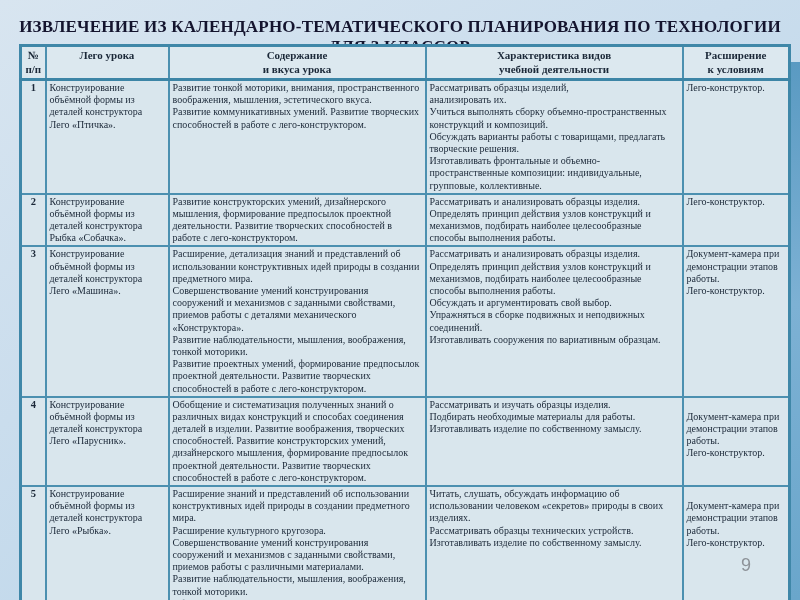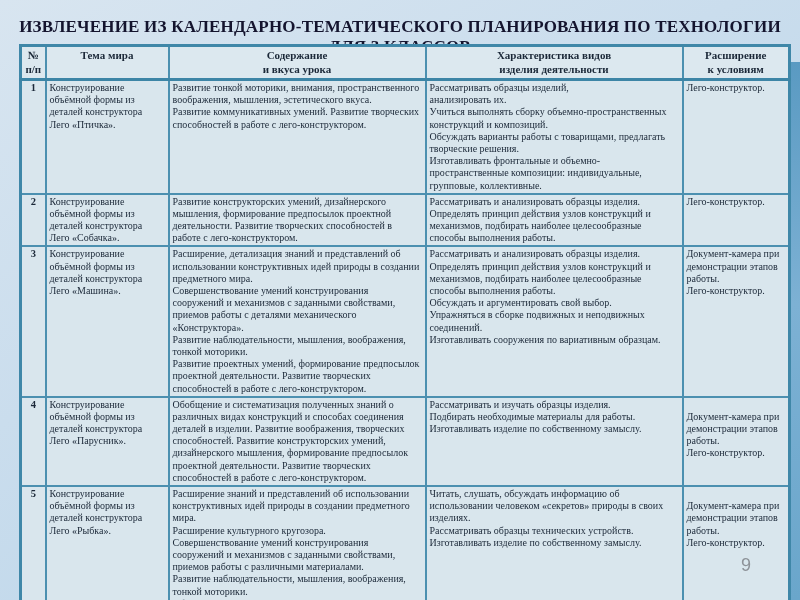--- a/index.html
+++ b/index.html
@@ -64,45 +64,45 @@
       <col style="width:25px">
         <col style="width:123px">
         <col style="width:257px">
         <col style="width:257px">
         <col style="width:107px">
     </colgroup>
     <thead>
       <tr class="hrow">
         <th>№
 п/п</th>
-        <th>Тема мира</th>
+        <th>Лего урока</th>
         <th>Содержание
 и вкуса урока</th>
         <th>Характеристика видов
-изделия деятельности</th>
+учебной деятельности</th>
         <th>Расширение
 к условиям</th>
       </tr>
     </thead>
     <tbody>
       <tr class="r1">
         <td class="c-num">1</td>
         <td>Конструирование объёмной формы из деталей конструктора Лего «Птичка».</td>
         <td>Развитие тонкой моторики,  внимания, пространственного воображения, мышления, эстетического вкуса.
 Развитие коммуникативных умений. Развитие творческих способностей  в работе с лего-конструктором.</td>
         <td>Рассматривать образцы изделий,
 анализировать их.
 Учиться выполнять сборку объемно-пространственных конструкций и композиций.
 Обсуждать варианты работы с товарищами, предлагать творческие решения.
 Изготавливать фронтальные и объемно-пространственные композиции: индивидуальные, групповые, коллективные.</td>
         <td>Лего-конструктор.</td>
       </tr>
       <tr class="r2">
         <td class="c-num">2</td>
-        <td>Конструирование объёмной формы из деталей конструктора Лего «Собачка».</td>
+        <td>Конструирование объёмной формы из деталей конструктора Рыбка «Собачка».</td>
         <td>Развитие конструкторских умений, дизайнерского мышления, формирование предпосылок проектной деятельности. Развитие творческих способностей  в работе с лего-конструктором.</td>
         <td>Рассматривать и анализировать образцы изделия.
 Определять принцип действия узлов конструкций и механизмов, подбирать наиболее целесообразные способы выполнения работы.</td>
         <td>Лего-конструктор.</td>
       </tr>
       <tr class="r3">
         <td class="c-num">3</td>
         <td>Конструирование объёмной формы из деталей конструктора Лего «Машина».</td>
         <td>Расширение, детализация знаний и представлений об использовании конструктивных идей природы в создании предметного мира.
 Совершенствование умений конструирования сооружений и механизмов с заданными свойствами, приемов работы с деталями механического «Конструктора».

